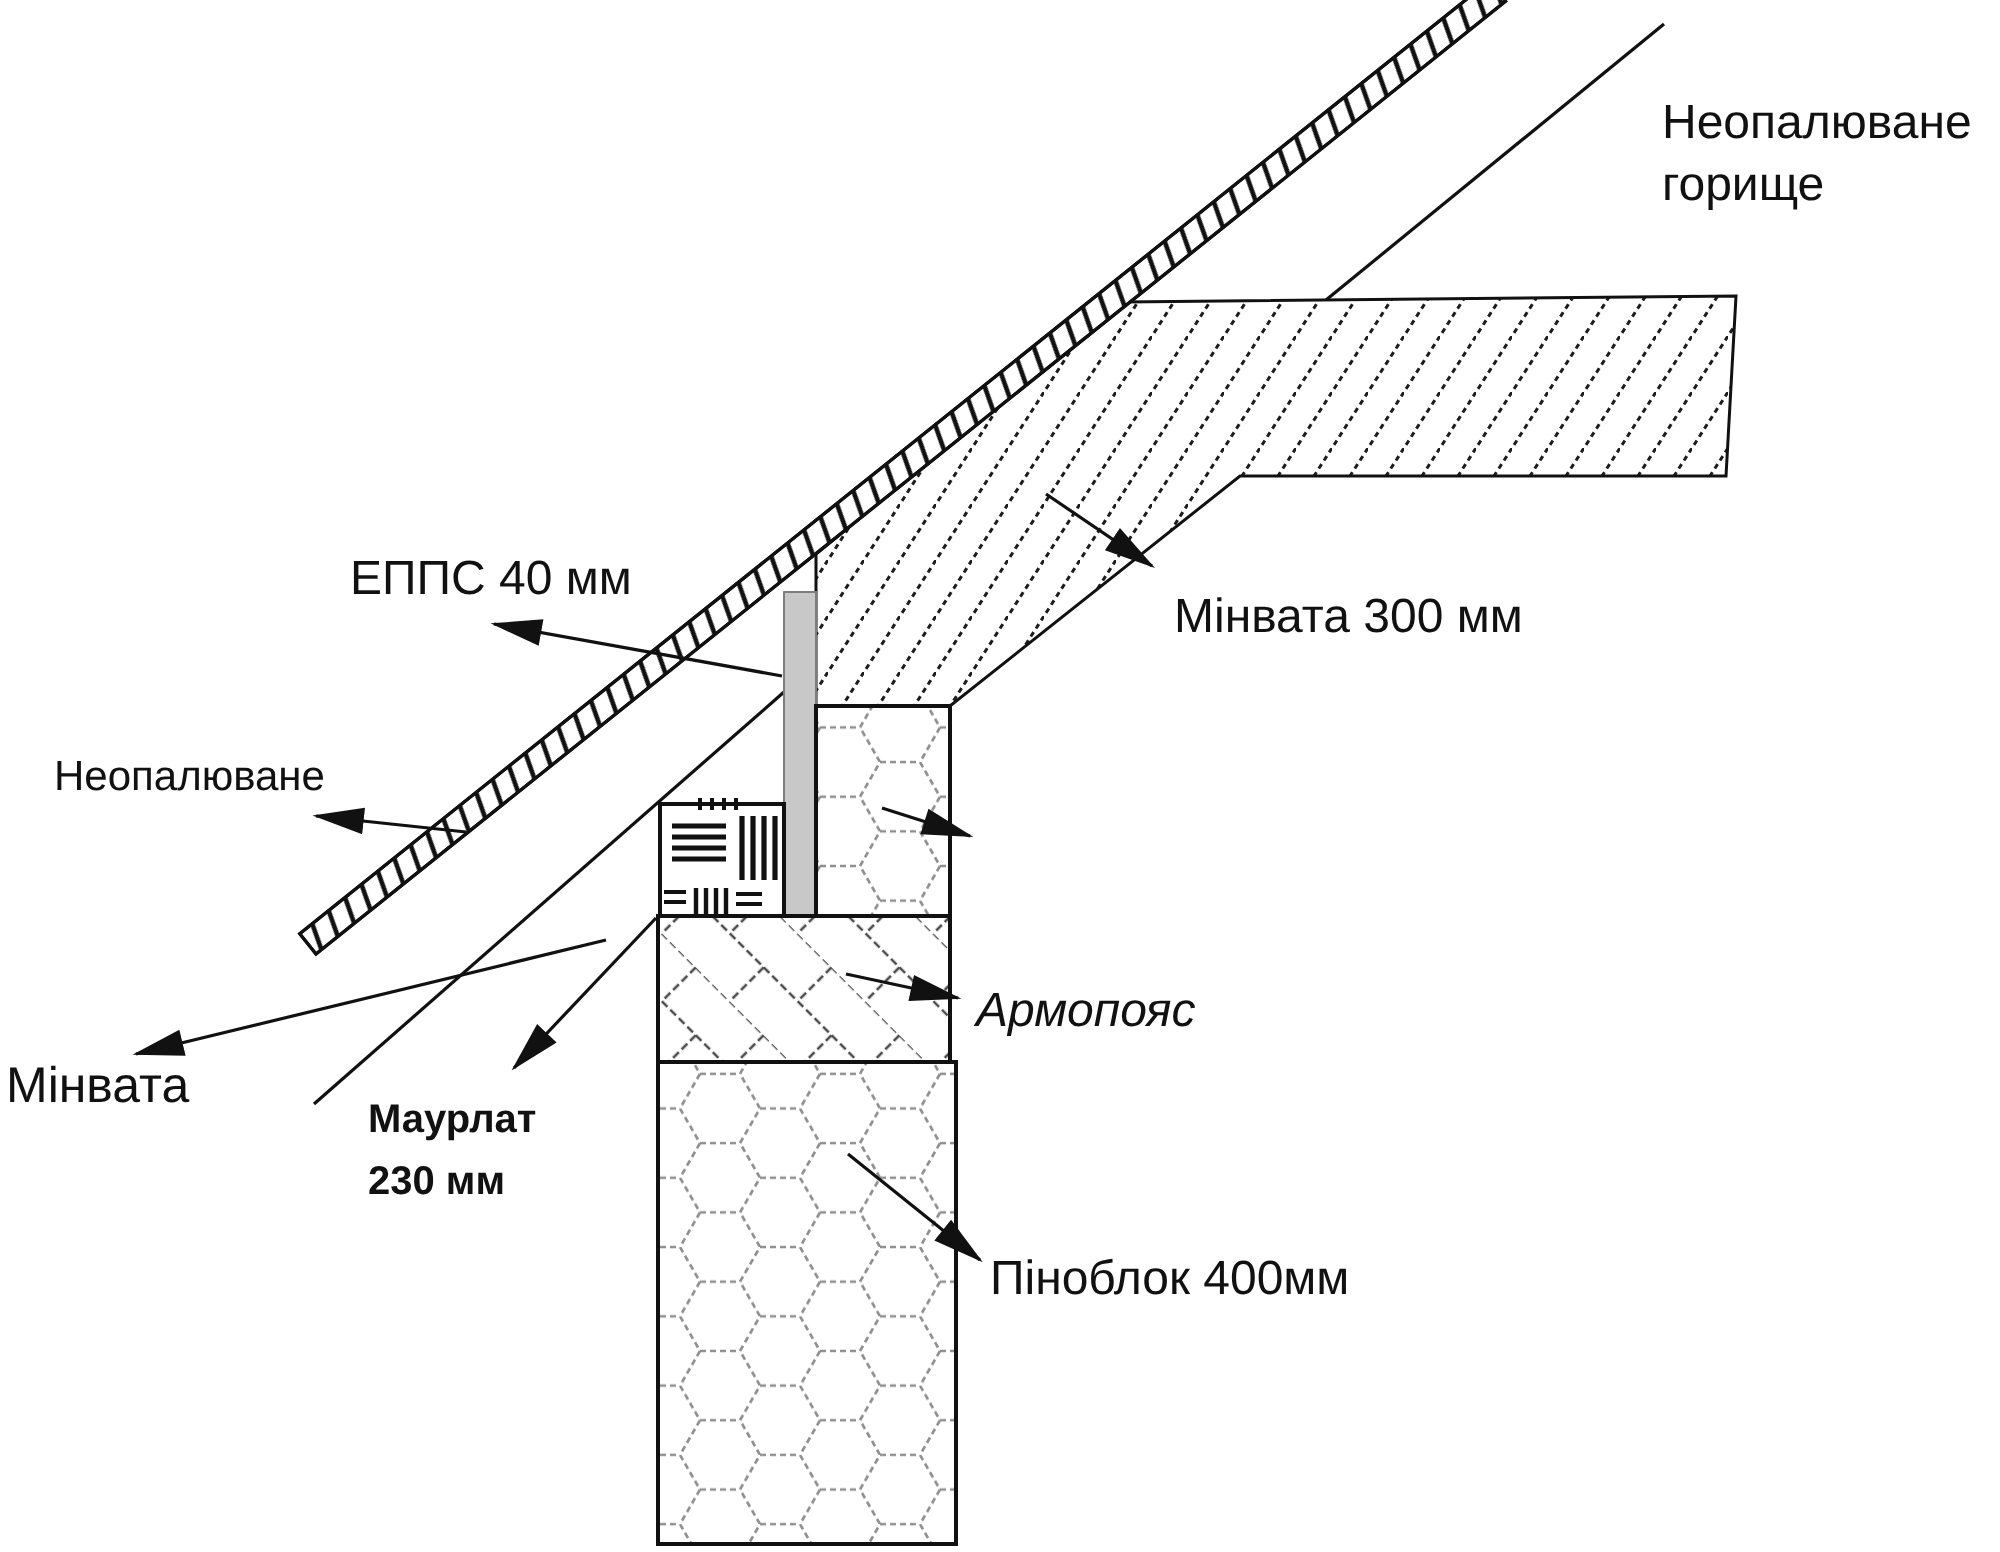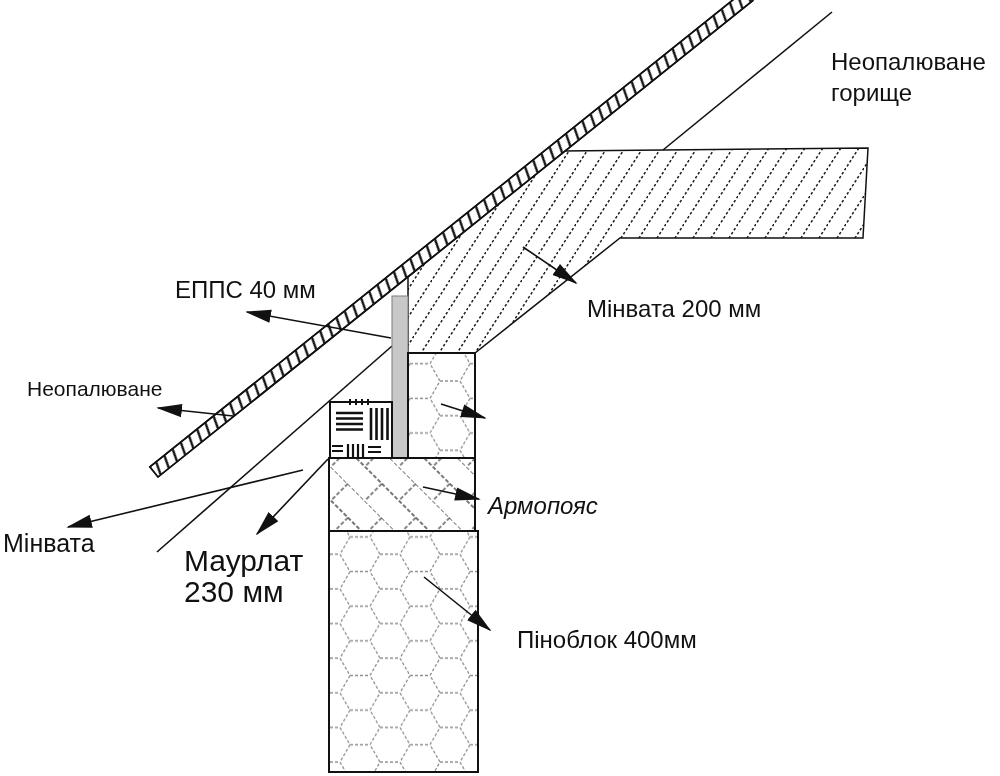--- a/index.html
+++ b/index.html
@@ -6,23 +6,23 @@
   .stage{position:relative;width:1000px;height:776px;background:#ffffff;overflow:hidden;
          font-family:"Liberation Sans",sans-serif;color:#111;}
   .stage svg{position:absolute;left:0;top:0;}
   .lbl{position:absolute;white-space:nowrap;color:#111;}
   .lbl-attic      {left:831px;top:46px; font-size:24px;line-height:31px;}
   .lbl-epps       {left:175px;top:276px;font-size:24px;}
   .lbl-minvata    {left:587px;top:295px;font-size:24px;}
   .lbl-membrane   {left:27px; top:375px;font-size:21px;line-height:27px;}
   .lbl-pinoblok200{left:497px;top:412px;font-size:24px;}
   .lbl-stropilo   {left:3px;  top:529px;font-size:25px;}
-  .lbl-maurlat    {left:184px;top:545px;font-size:30px;line-height:31px;}
+  .lbl-maurlat    {left:184px;top:545px;font-size:20px;line-height:31px;font-weight:bold;}
   .lbl-armopoyas  {left:488px;top:492px;font-size:24px;font-style:italic;}
-  .lbl-pinoblok400{left:517px;top:626px;font-size:24px;text-align:center;}
+  .lbl-pinoblok400{left:495px;top:626px;font-size:24px;text-align:center;}
 </style>
 </head>
 <body>
 
 <div class="stage">
 
   <svg width="1000" height="776" viewBox="0 0 1000 776">
     <defs>
 
       <marker id="ah" viewBox="0 0 10 7" refX="9.3" refY="3.5" markerWidth="26" markerHeight="18" orient="auto" markerUnits="userSpaceOnUse">
@@ -88,21 +88,21 @@
     </g>
   </svg>
 
   <div class="lbl lbl-attic">
     <div>Неопалюване</div>
     <div>горище</div>
   </div>
 
   <div class="lbl lbl-epps">ЕППС 40 мм</div>
 
-  <div class="lbl lbl-minvata">Мінвата 200 мм</div>
+  <div class="lbl lbl-minvata">Мінвата 300 мм</div>
 
   <div class="lbl lbl-membrane">
     <div>Неопалюване</div>
   </div>
 
 
   <div class="lbl lbl-stropilo">Мінвата</div>
 
   <div class="lbl lbl-maurlat">
     <div>Маурлат</div>

